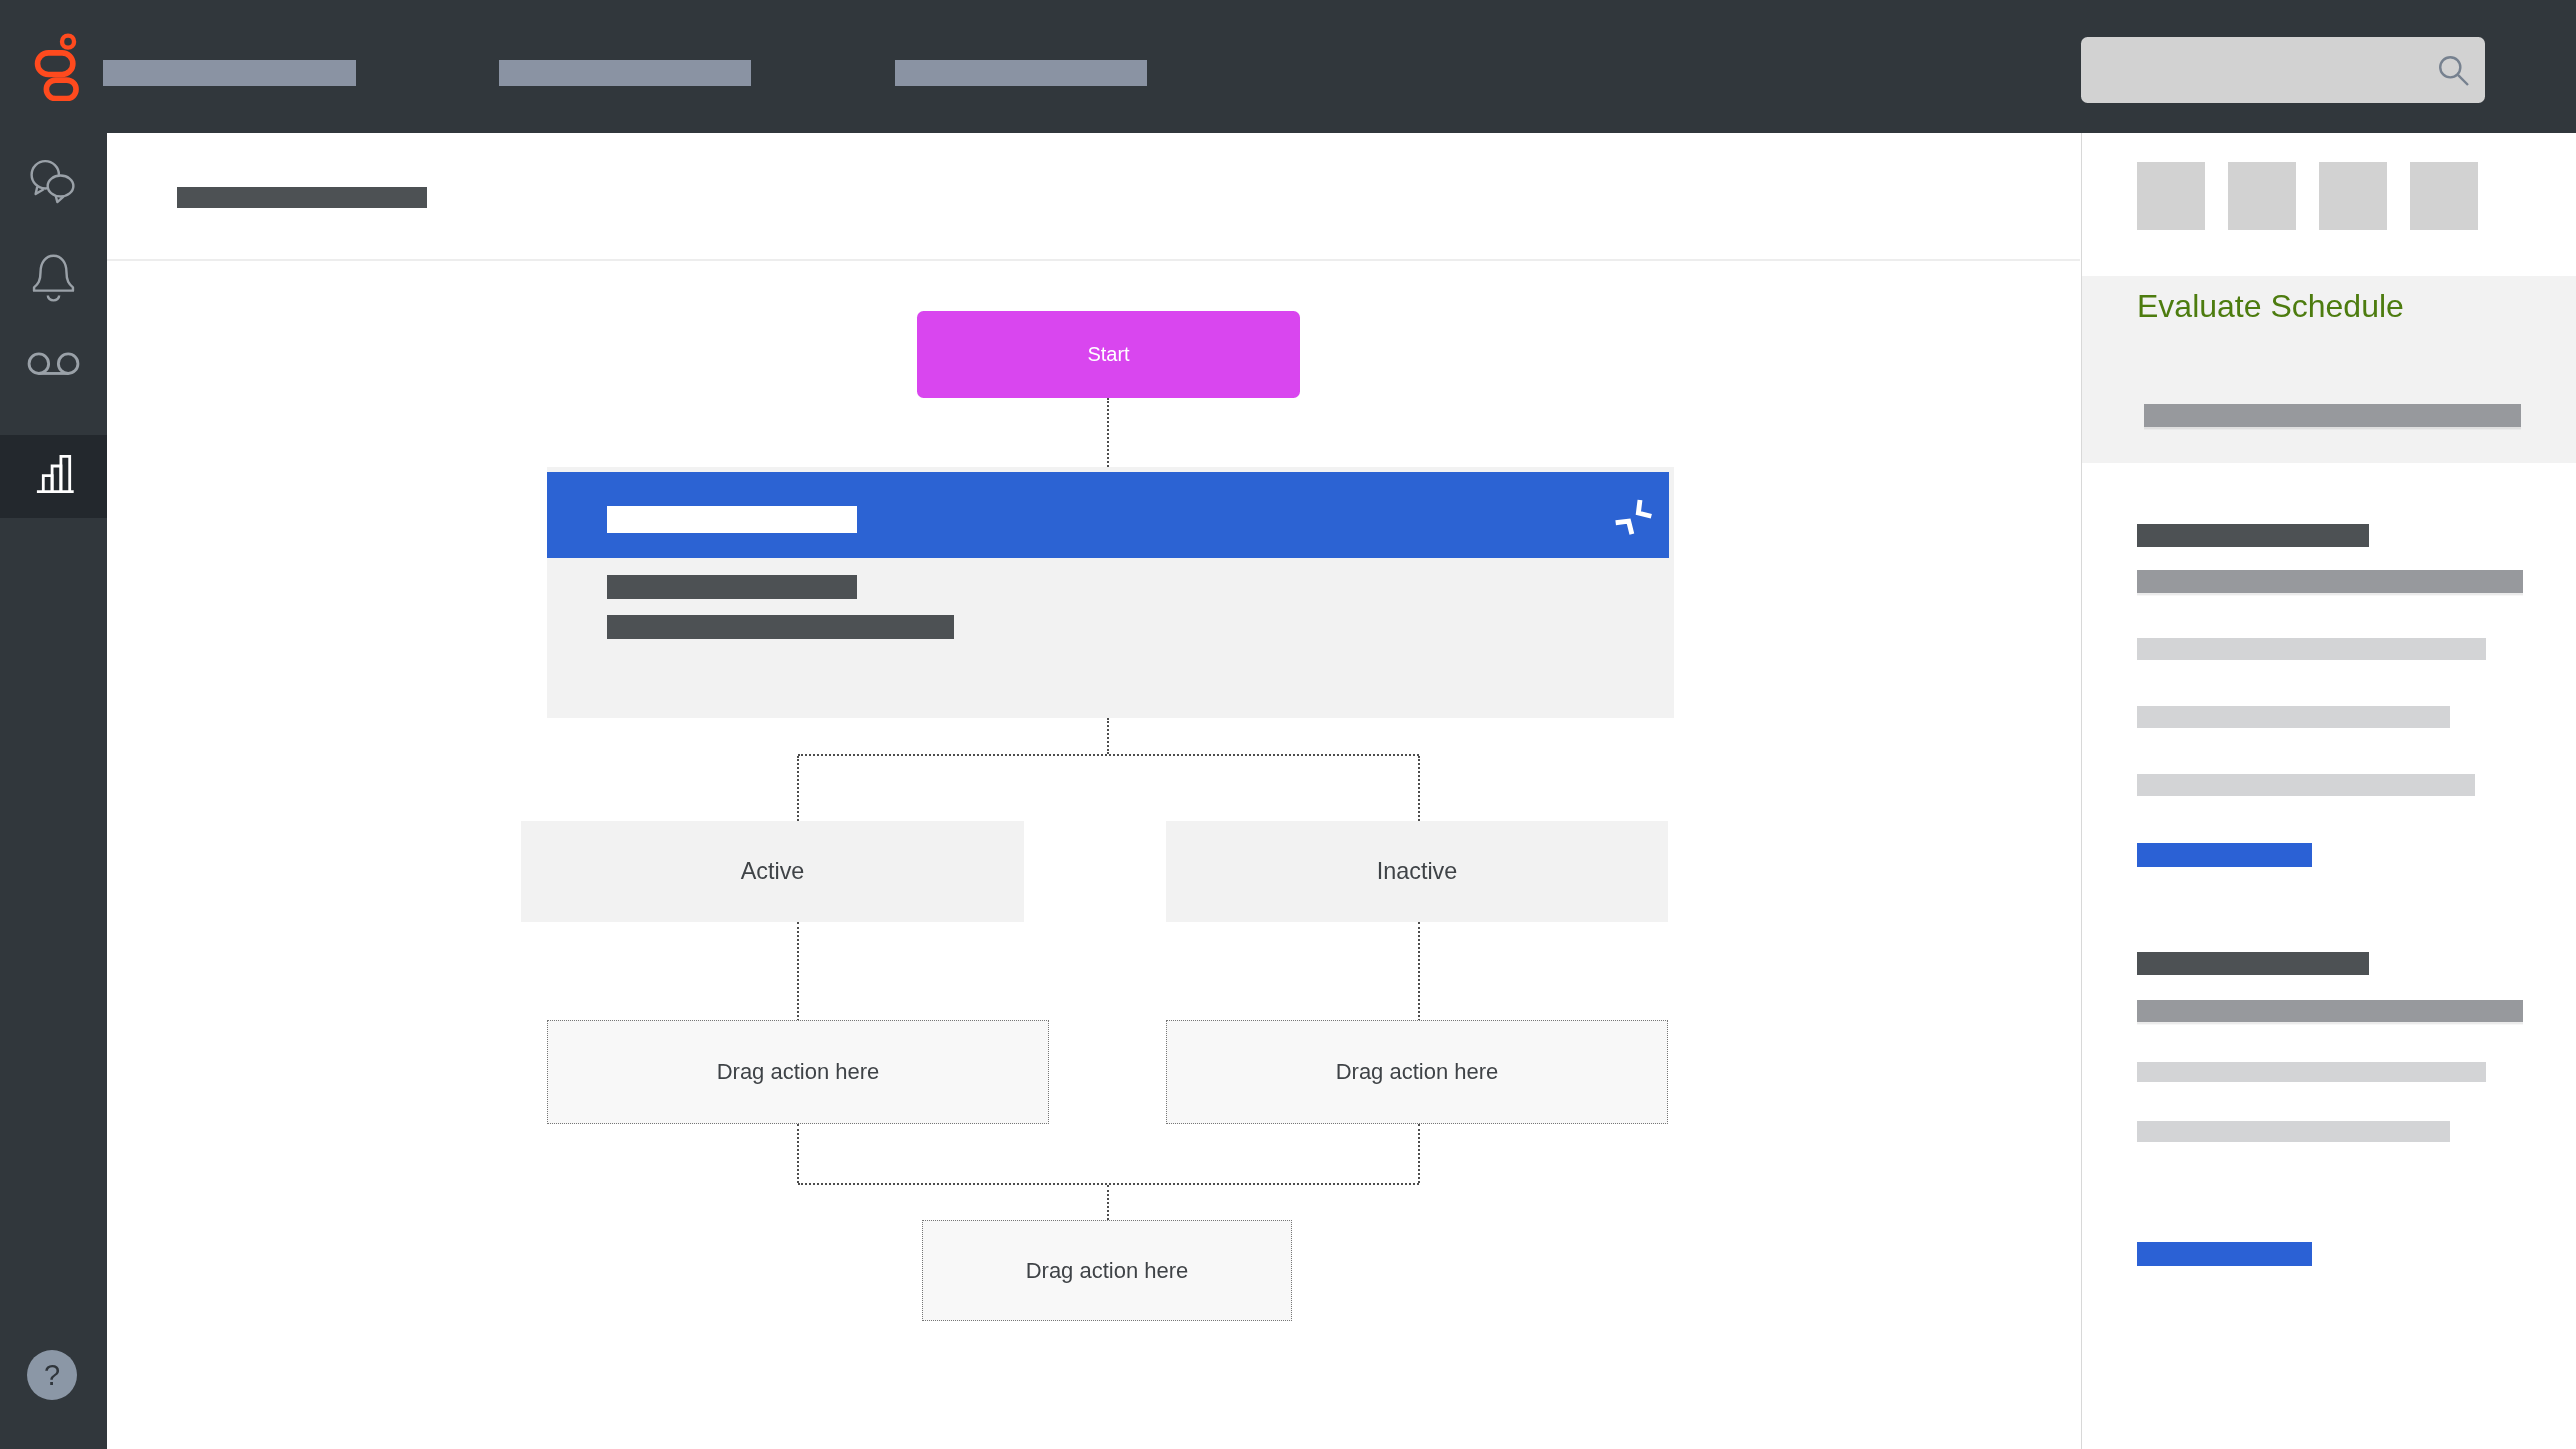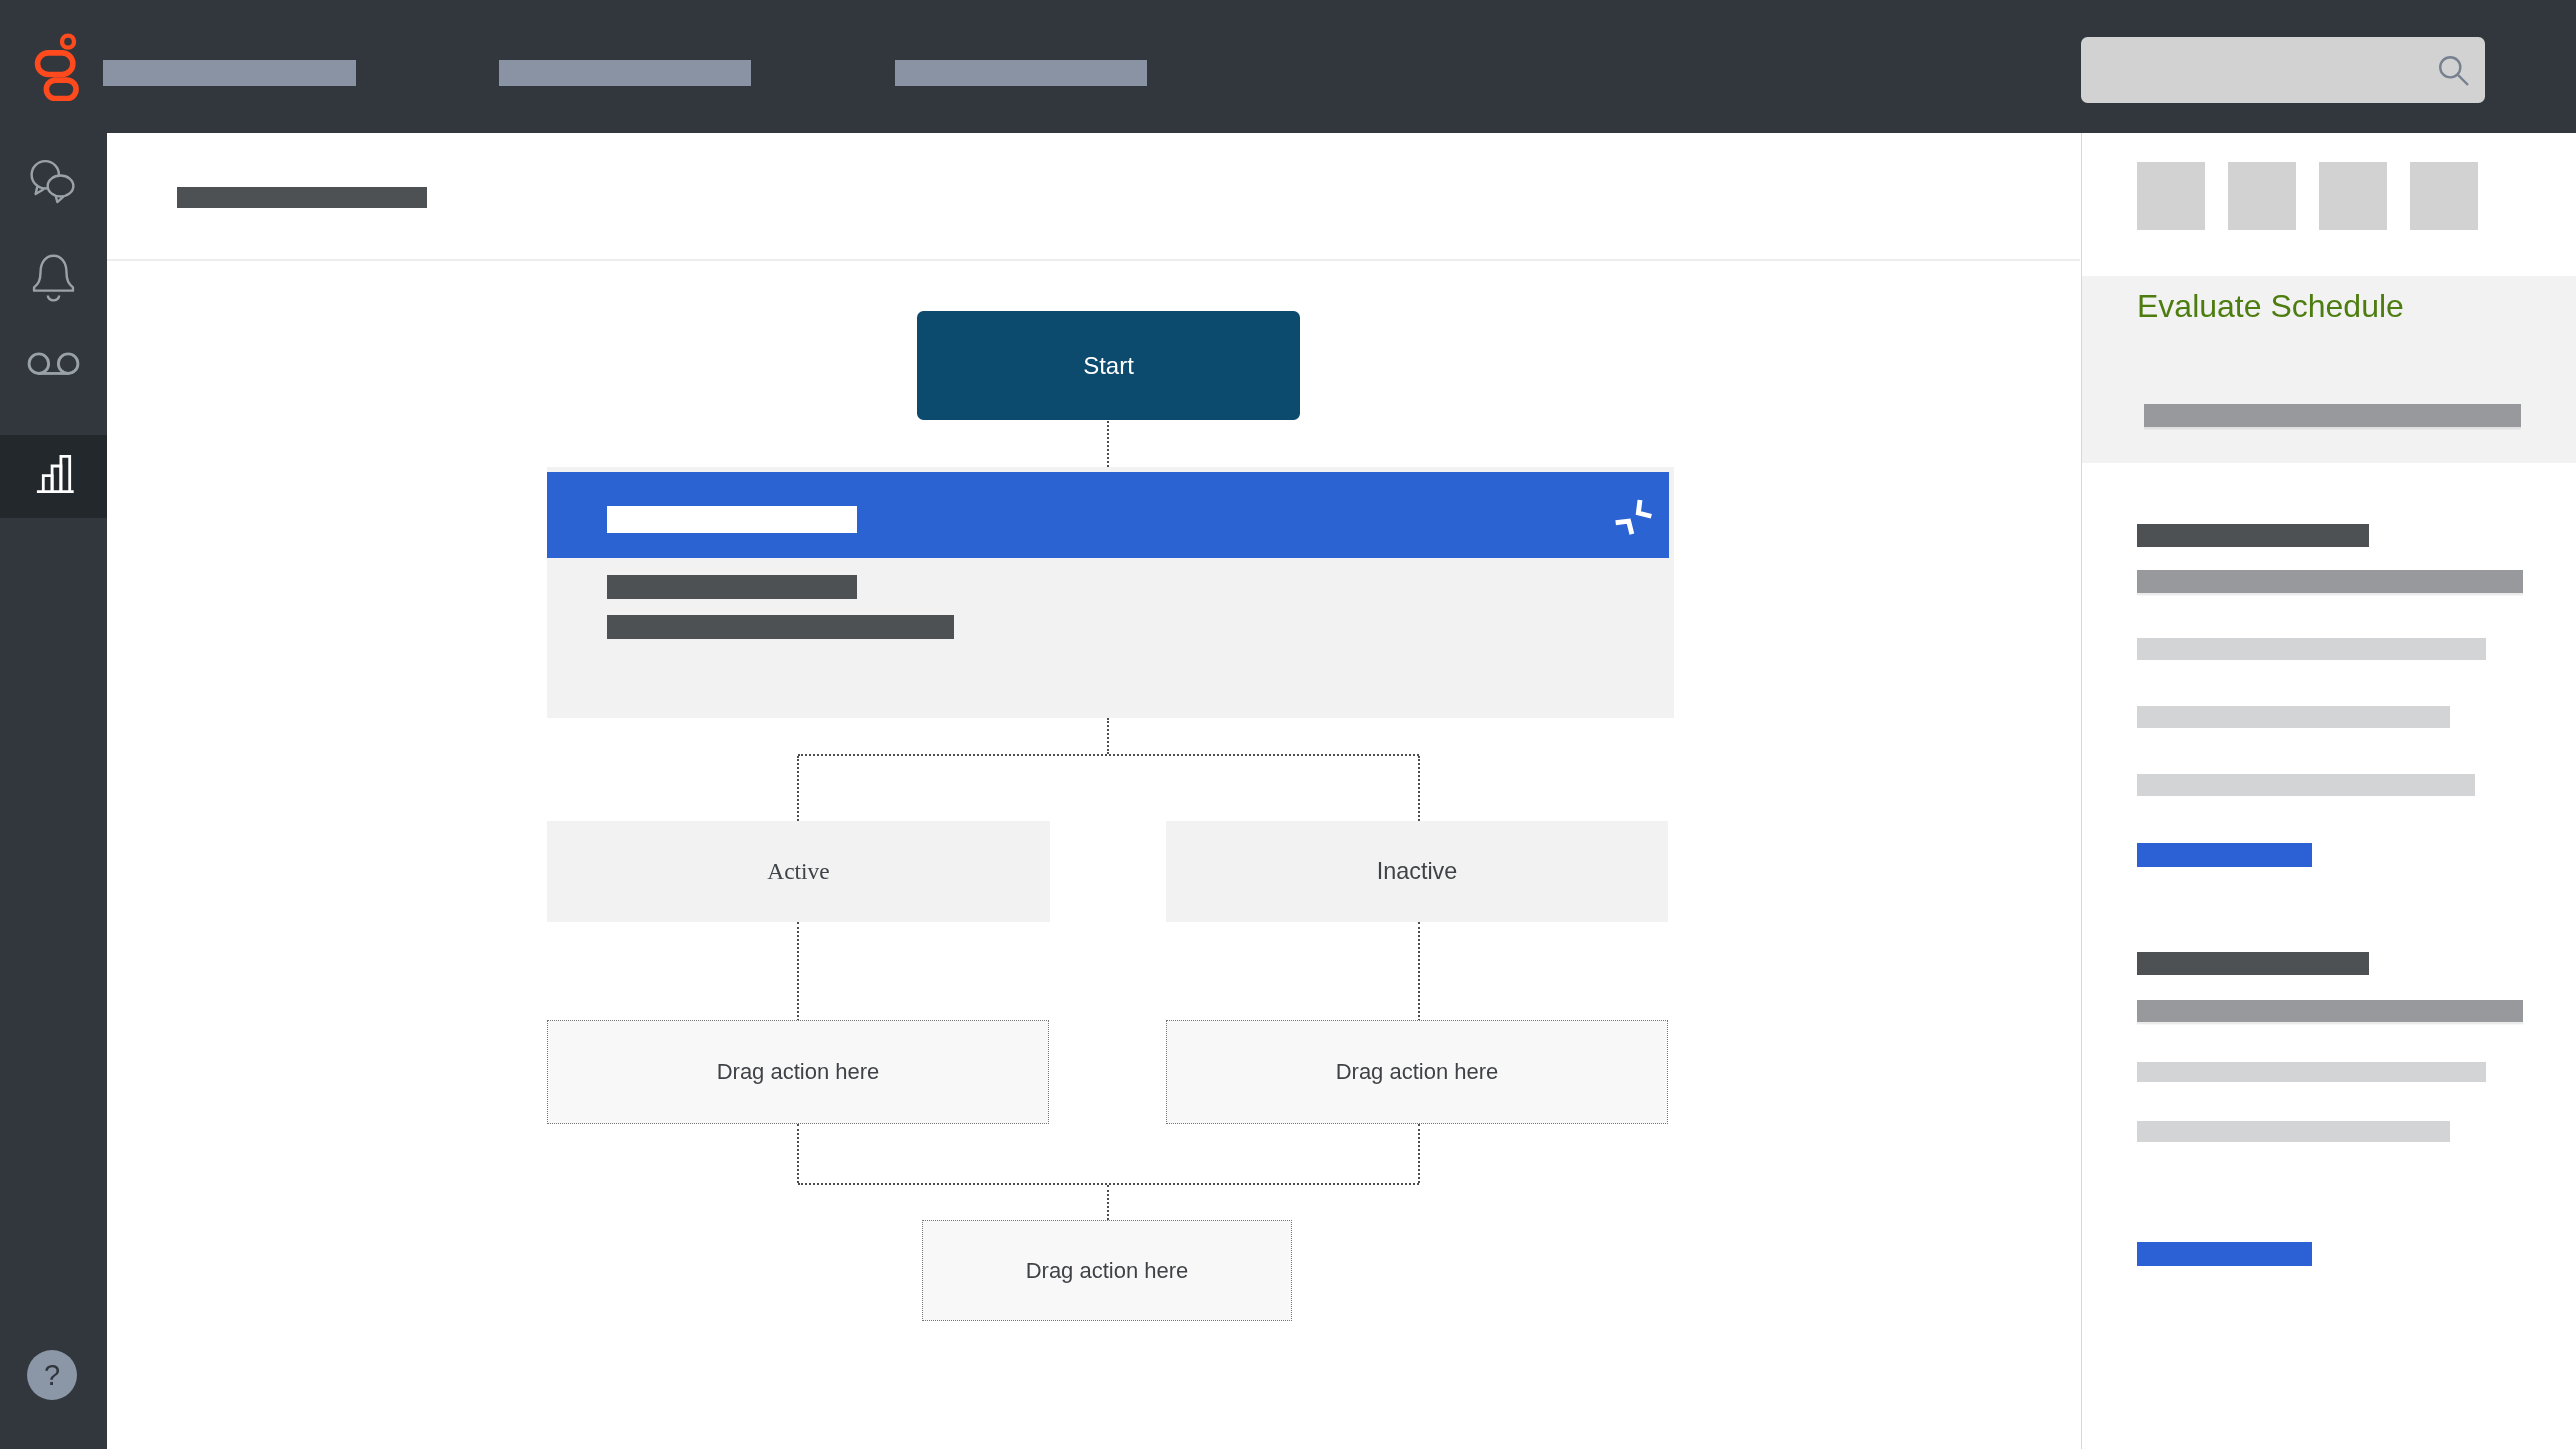--- a/index.html
+++ b/index.html
@@ -26,32 +26,32 @@
   .side-active{left:0;top:435px;width:107px;height:83px;background:#23282D;}
   .help-btn{left:27px;top:1351px;width:50px;height:50px;border-radius:50%;background:#8B97A6;
     display:flex;align-items:center;justify-content:center;font-size:29px;font-weight:500;color:#2F353B;cursor:pointer;}
 
   
   .main{left:107px;top:133px;width:1973px;height:1316px;background:#ffffff;}
   .title-ph{left:177px;top:187px;width:250px;height:21px;background:#4D5154;}
   .main-divider{left:107px;top:259px;width:1973px;height:1.6px;background:#EDEDED;}
 
   
-  .node-start{left:917px;top:311px;width:383px;height:109px;background:#0c4a6e;border-radius:6.5px;
-    display:flex;align-items:center;justify-content:center;color:#fff;font-size:24px;font-weight:500;cursor:pointer;}
+  .node-start{left:917px;top:311px;width:383px;height:87px;background:#d946ef;border-radius:6.5px;
+    display:flex;align-items:center;justify-content:center;color:#fff;font-size:20px;font-weight:500;cursor:pointer;}
   .flow-card{left:547px;top:467px;width:1127px;height:251px;background:#F2F2F2;}
   .flow-card-header{left:547px;top:472px;width:1122px;height:86px;background:#2C63D3;cursor:pointer;}
   .card-title-ph{left:607px;top:506px;width:250px;height:27px;background:#ffffff;}
   .collapse-wrap{left:1610px;top:496px;width:47px;height:47px;cursor:pointer;}
   .card-line1{left:607px;top:575px;width:250px;height:24px;background:#4D5154;}
   .card-line2{left:607px;top:615px;width:347px;height:24px;background:#4D5154;}
 
   .branch-box{top:821px;width:503px;height:101px;background:#F2F2F2;
     display:flex;align-items:center;justify-content:center;font-size:23.4px;color:#3F4347;cursor:pointer;}
-  .branch-box.left{left:547px;font-family:Liberation Serif, serif;}
+  .branch-box.left{left:521px;}
   .branch-box.right{left:1166px;width:502px;}
 
   .drop-zone{top:1020px;width:500px;height:102px;background:#F8F8F8;border:1.6px dotted #767676;
     display:flex;align-items:center;justify-content:center;font-size:22px;color:#3F4347;}
   .drop-zone.left{left:547px;}
   .drop-zone.right{left:1166px;}
   .drop-zone.bottom{left:922px;top:1220px;width:368px;height:99px;}
 
   
   .conn-v{width:0;border-left:2.4px dotted #4D4D4D;}

